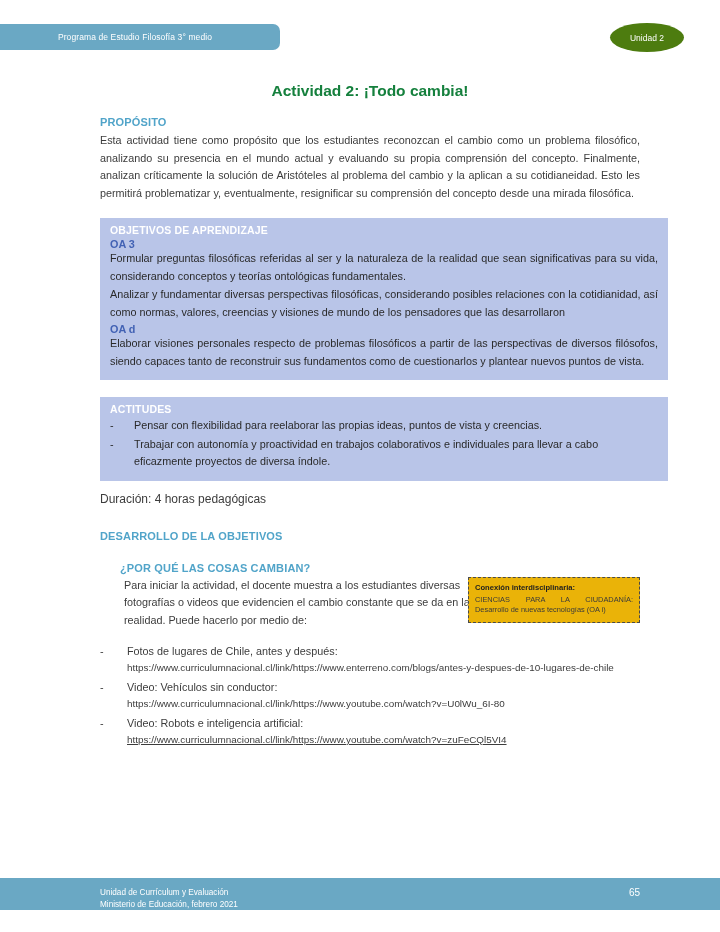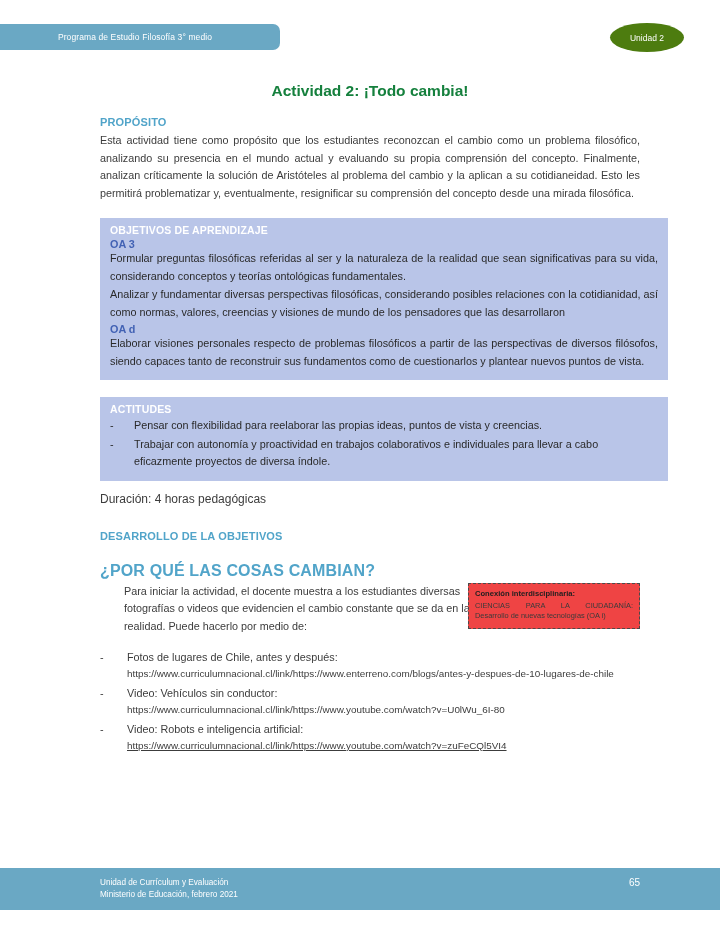--- a/index.html
+++ b/index.html
@@ -147,25 +147,26 @@
 
   .dev-head {
     color: #51a4c9;
     font-size: 11px;
     font-weight: bold;
     margin-top: 24px;
     letter-spacing: 0.15px;
   }
   .sub-head {
     color: #51a4c9;
-    font-size: 16px;
+    font-size: 11px;
     font-weight: bold;
     margin-top: 20px;
     margin-bottom: 3px;
     letter-spacing: 0.15px;
+    margin-left: 20px;
   }
 
   
   .intro-wrap {
     position: relative;
     min-height: 58px;
   }
   .intro-text {
     width: 362px;
     font-size: 10.8px;
@@ -174,21 +175,21 @@
     margin-left: 24px;
   }
   .conn-box {
     position: absolute;
     right: 0;
     top: 0;
     width: 172px;
     box-sizing: border-box;
     border: 1px dashed #4a4a4a;
     padding: 5px 6px 6px 6px;
-    background: #ef4444;
+    background: #eab308;
   }
   .conn-title {
     font-size: 7.6px;
     font-weight: bold;
     color: #1f1f1f;
     margin-bottom: 3px;
   }
   .conn-line {
     font-size: 7.4px;
     color: #3a3a3a;
@@ -232,21 +233,21 @@
   .link.underlined {
     text-decoration: underline;
   }
 
   
   .footer {
     position: absolute;
     left: 0;
     bottom: 22px;
     width: 720px;
-    height: 42px;
+    height: 32px;
     background: #6aa8c4;
   }
   .footer-inner {
     position: absolute;
     left: 100px;
     right: 80px;
     top: 9px;
     display: flex;
     justify-content: space-between;
     align-items: flex-start;

